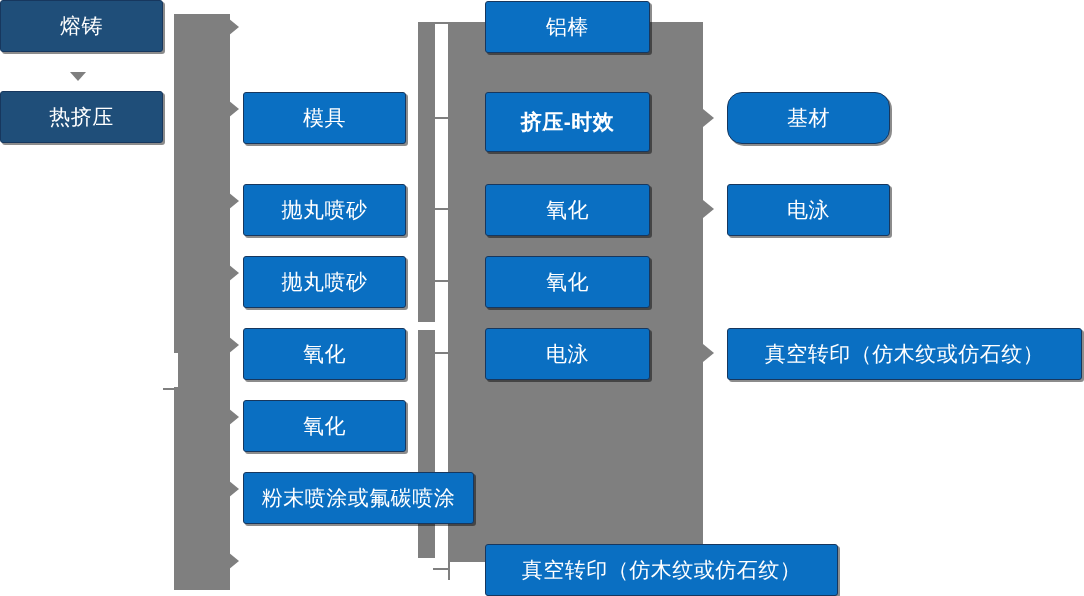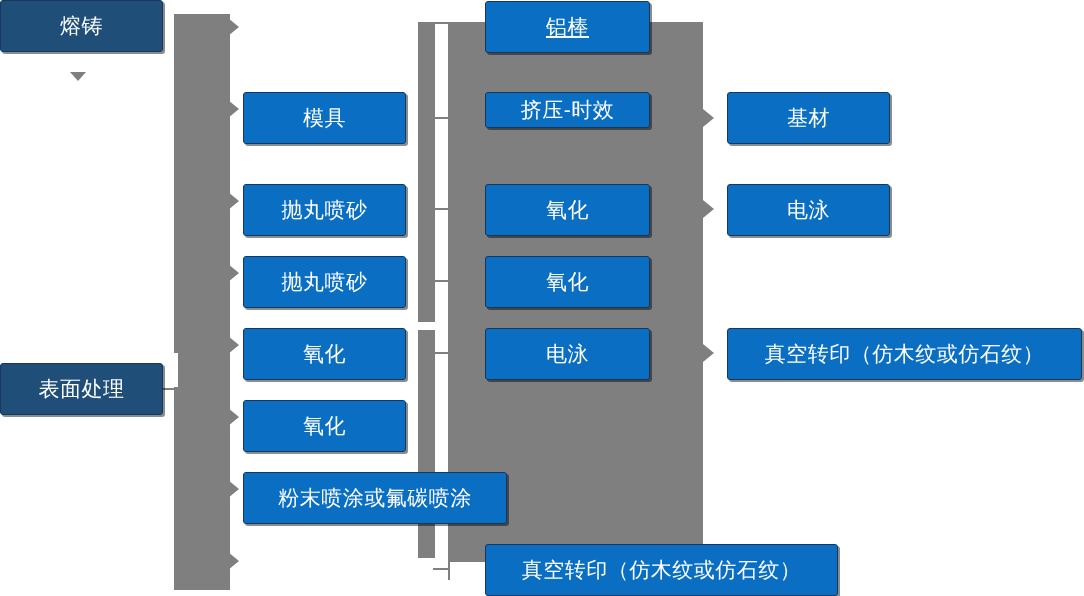--- a/index.html
+++ b/index.html
@@ -82,33 +82,33 @@
   <div class="tick" style="left:433px;top:352px;width:17px;"></div>
   <div class="tick" style="left:433px;top:568px;width:17px;"></div>
 
   <div class="gray" style="left:448px;top:22px;width:255px;height:540px;"></div>
 
   <div class="gray-arrow" style="left:703px;top:109px;"></div>
   <div class="gray-arrow" style="left:703px;top:200px;"></div>
   <div class="gray-arrow" style="left:703px;top:344px;"></div>
 
   <div class="box dark f21" style="left:0px;top:0px;width:163px;height:52px;">熔铸</div>
-  <div class="box dark f21" style="left:0px;top:363px;width:163px;height:52px;">表面处理</div>
+  <div class="box dark f21" style="left:0px;top:91px;width:163px;height:52px;">热挤压</div>
 
   <div class="box bright f21" style="left:243px;top:92px;width:163px;height:52px;font-family:Liberation Mono, monospace;">模具</div>
   <div class="box bright f21" style="left:243px;top:184px;width:163px;height:52px;">抛丸喷砂</div>
   <div class="box bright f21" style="left:243px;top:256px;width:163px;height:52px;">抛丸喷砂</div>
   <div class="box bright f21" style="left:243px;top:328px;width:163px;height:52px;">氧化</div>
   <div class="box bright f21" style="left:243px;top:400px;width:163px;height:52px;">氧化</div>
-  <div class="box bright f21" style="left:243px;top:472px;width:264px;height:52px;">粉末喷涂或氟碳喷涂</div>
+  <div class="box bright f21" style="left:243px;top:472px;width:231px;height:52px;">粉末喷涂或氟碳喷涂</div>
 
-  <div class="box bright f21" style="left:485px;top:1px;width:165px;height:52px;text-decoration:underline;">铝棒</div>
-  <div class="box bright f21" style="left:485px;top:92px;width:165px;height:36px;">挤压-时效</div>
+  <div class="box bright f21" style="left:485px;top:1px;width:165px;height:52px;">铝棒</div>
+  <div class="box bright f21" style="left:485px;top:92px;width:165px;height:60px;font-weight:bold;">挤压-时效</div>
   <div class="box bright f21" style="left:485px;top:184px;width:165px;height:52px;">氧化</div>
   <div class="box bright f21" style="left:485px;top:256px;width:165px;height:52px;">氧化</div>
   <div class="box bright f21" style="left:485px;top:328px;width:165px;height:52px;">电泳</div>
   <div class="box bright f21" style="left:485px;top:544px;width:353px;height:52px;">真空转印（仿木纹或仿石纹）</div>
 
-  <div class="box bright f21" style="left:727px;top:92px;width:163px;height:52px;">基材</div>
+  <div class="box bright f21" style="left:727px;top:92px;width:163px;height:52px;border-radius:15px;">基材</div>
   <div class="box bright f21" style="left:727px;top:184px;width:163px;height:52px;">电泳</div>
   <div class="box bright f21" style="left:727px;top:328px;width:355px;height:52px;">真空转印（仿木纹或仿石纹）</div>
 
 </div>
 
 </body></html>

